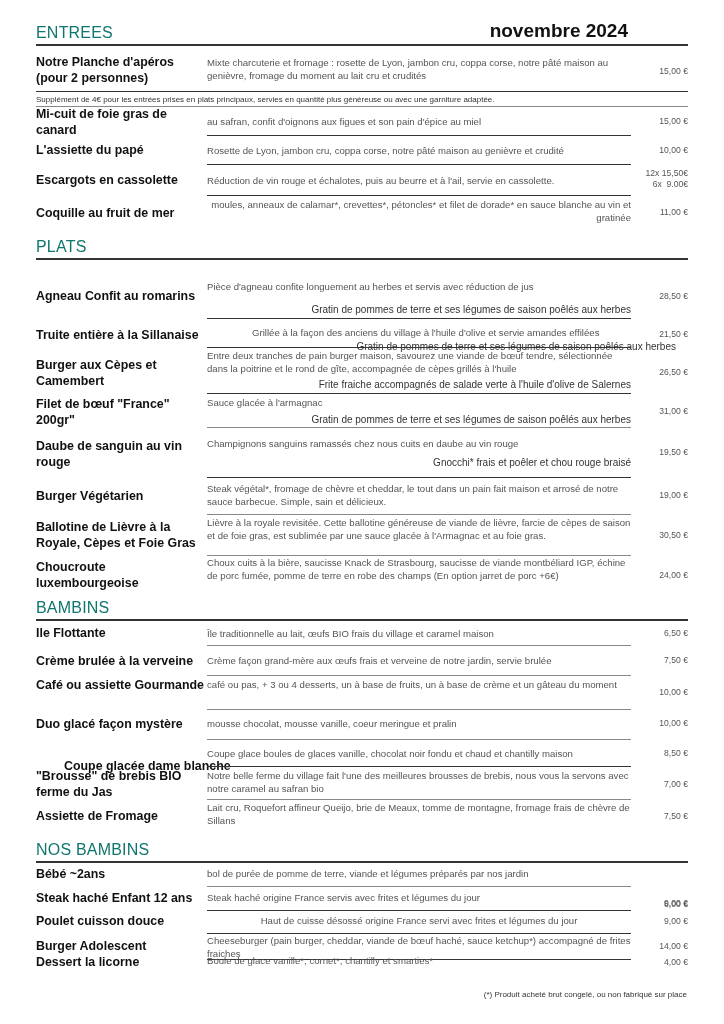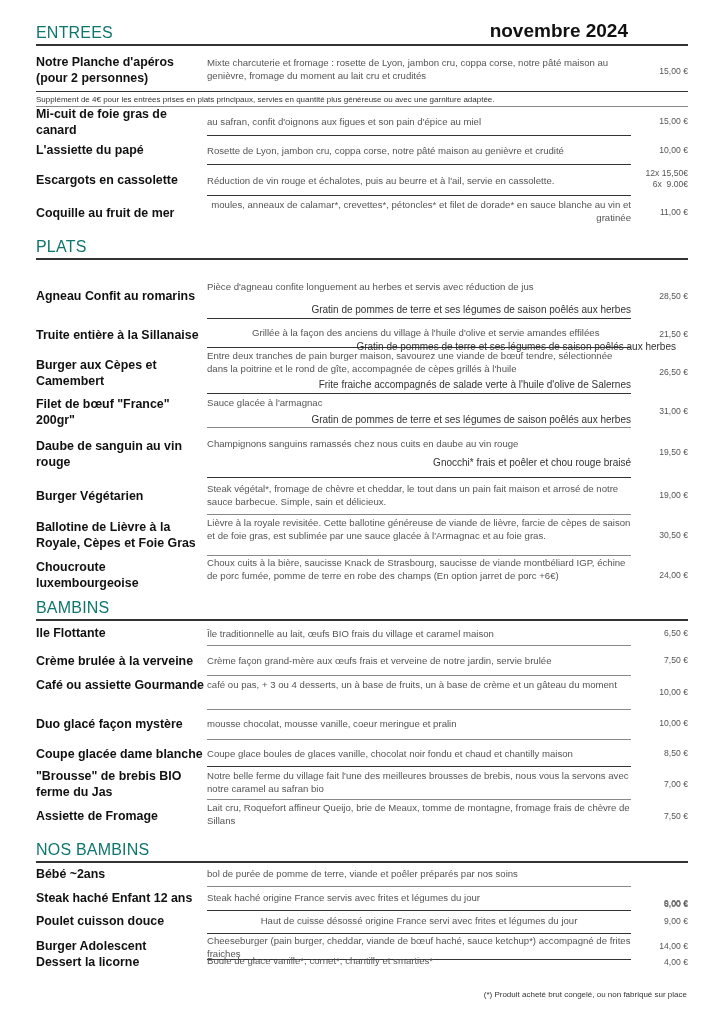--- a/index.html
+++ b/index.html
@@ -167,21 +167,21 @@
 <div class="hr light" style="top:709px;"></div>
 
 <div class="row" style="top:716px;height:20px;">
   <div class="name" style="top:0;">Duo glacé façon mystère</div>
   <div class="desc" style="top:1px;">mousse chocolat, mousse vanille, coeur meringue et pralin</div>
   <div class="price" style="top:2px;">10,00 €</div>
 </div>
 <div class="hr light" style="top:739px;"></div>
 
 <div class="row" style="top:746px;height:20px;">
-  <div class="name" style="top:0;width:175px;">Coupe glacée dame blanche</div>
+  <div class="name" style="top:12px;width:175px;margin-left:28px;">Coupe glacée dame blanche</div>
   <div class="desc" style="top:1px;">Coupe glace boules de glaces vanille, chocolat noir fondu et chaud et chantilly maison</div>
   <div class="price" style="top:2px;">8,50 €</div>
 </div>
 <div class="hr" style="top:766px;"></div>
 
 <div class="row" style="top:768px;height:30px;">
   <div class="name" style="top:0;">"Brousse" de brebis BIO ferme du Jas</div>
   <div class="desc" style="top:1px;">Notre belle ferme du village fait l'une des meilleures brousses de brebis, nous vous la servons avec notre caramel au safran bio</div>
   <div class="price" style="top:11px;">7,00 €</div>
 </div>
@@ -192,21 +192,21 @@
   <div class="desc" style="top:0;">Lait cru, Roquefort affineur Queijo, brie de Meaux, tomme de montagne, fromage frais de chèvre de Sillans</div>
   <div class="price" style="top:10px;">7,50 €</div>
 </div>
 
 <div class="section-head" style="top:841px;">
   <span class="section-title">NOS BAMBINS</span>
 </div>
 
 <div class="row" style="top:866px;height:20px;">
   <div class="name" style="top:0;">Bébé ~2ans</div>
-  <div class="desc" style="top:1px;">bol de purée de pomme de terre, viande et poêler préparés par nos soins</div>
+  <div class="desc" style="top:1px;">bol de purée de pomme de terre, viande et légumes préparés par nos jardin</div>
   <div class="price" style="top:3px;margin-top:30px;">6,00 €</div>
 </div>
 <div class="hr light" style="top:886px;"></div>
 
 <div class="row" style="top:890px;height:20px;">
   <div class="name" style="top:0;width:175px;">Steak haché Enfant 12 ans</div>
   <div class="desc" style="top:1px;">Steak haché origine France servis avec frites et légumes du jour</div>
   <div class="price" style="top:8px;">9,00 €</div>
 </div>
 <div class="hr" style="top:910px;"></div>

